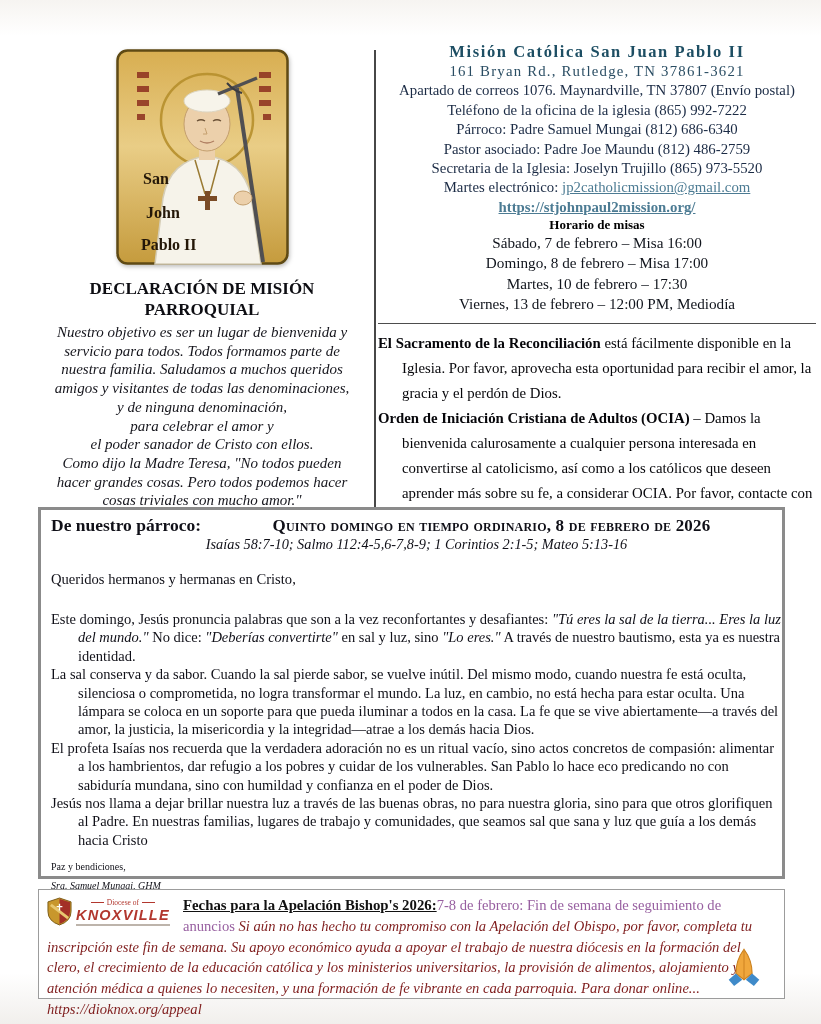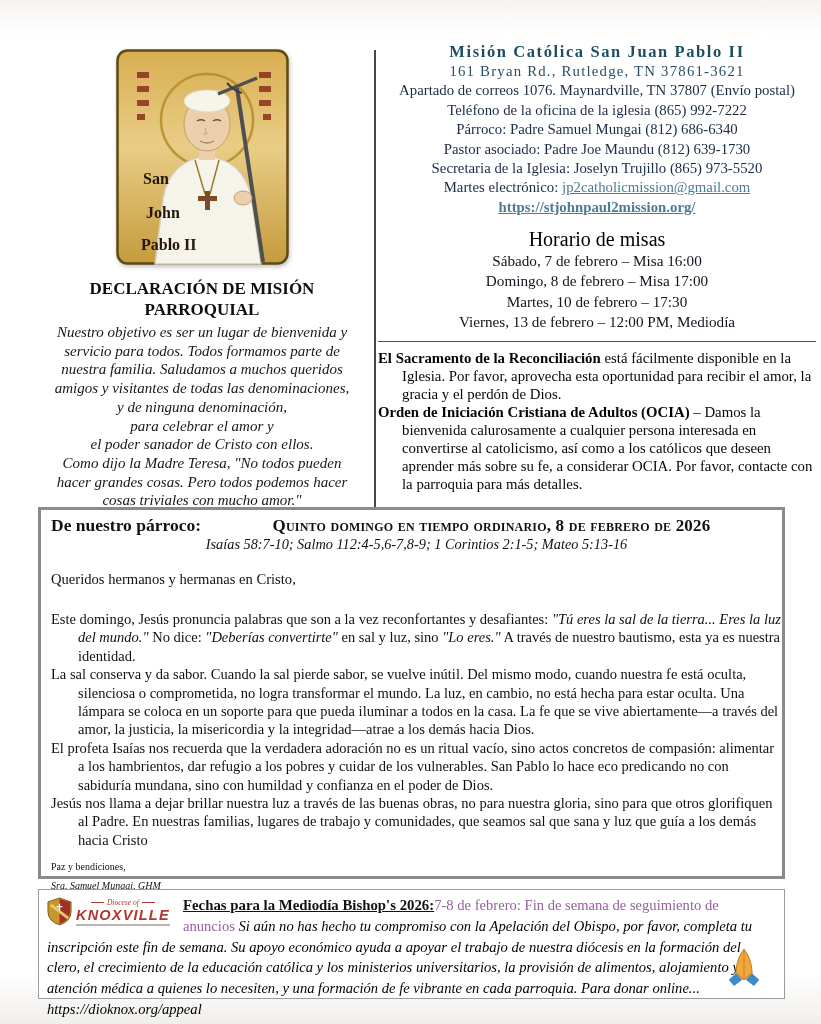--- a/index.html
+++ b/index.html
@@ -20,24 +20,24 @@
   
   .v-divider { position:absolute; left:374px; top:50px; width:1.5px; height:460px; background:#474747; }
 
   
   .top-right { position:absolute; left:378px; top:42px; width:438px; text-align:center; }
   .church-name { font-weight:bold; font-size:16.5px; letter-spacing:1.6px; color:#1d4e63; }
   .addr-sp { font-size:14.8px; line-height:19.4px; letter-spacing:1.2px; color:#2a4d63; }
   .addr { font-size:14.8px; line-height:19.4px; color:#1b2b45; }
   .link { color:#4c7b93; text-decoration:underline; cursor:pointer; }
   .website { font-weight:bold; }
-  .mass-title { font-weight:normal; font-size:20px; margin-top:11px; color:#000; }
+  .mass-title { font-weight:bold; font-size:13px; color:#000; }
   .mass-line { font-size:15.2px; line-height:20.2px; color:#10141c; }
   .right-divider { border-top:1.5px solid #4d4d4d; margin:9px 0 7px 0; }
-  .sacraments { text-align:left; font-size:14.8px; line-height:18px; color:#06060a; }
+  .sacraments { text-align:left; font-size:14.8px; line-height:25px; color:#06060a; }
   .sac-item { padding-left:24px; text-indent:-24px; }
   .sac-bold { font-weight:bold; }
 
   
   .letter-box {
     position:absolute; left:38px; top:507px; width:747px; height:372px;
     border:3px solid #8b8b8b; background:#fff; box-sizing:border-box;
     padding:5px 0 0 10px;
   }
   .letter-head { display:flex; align-items:baseline; }
@@ -51,27 +51,27 @@
   .closing { margin-top:9px; font-size:10px; line-height:18.5px; }
 
   
   .appeal-box {
     position:absolute; left:38px; top:889px; width:747px; height:110px;
     border:1.5px solid #9c9c9c; background:#fff; box-sizing:border-box;
     padding:5px 10px 0 8px;
   }
   .dok-logo { float:left; width:126px; margin:2px 10px 2px 0; display:flex; align-items:center; gap:4px; }
   .dok-text { border-bottom:2px solid #bdb4ab; padding-bottom:1px; }
-  .dok-top { color:#b2372e; font-size:7.5px; font-style:italic; display:flex; align-items:center; gap:3px; justify-content:center; }
+  .dok-top { color:#b2372e; font-size:7.5px; display:flex; align-items:center; gap:3px; justify-content:center; }
   .dok-dash { display:inline-block; width:13px; border-top:1px solid #b2372e; }
   .dok-city { color:#b2372e; font-weight:bold; font-size:14.5px; letter-spacing:1.2px; font-family:"Liberation Sans",sans-serif;font-style:italic; }
   .appeal-text { font-size:14.6px; line-height:20.8px; color:#975fa0; }
   .appeal-bold { font-weight:bold; text-decoration:underline; color:#111; font-size:14.8px; }
   .appeal-plain { color:#975fa0; }
-  .appeal-italic { font-style:italic; color:#000000; }
+  .appeal-italic { font-style:italic; color:#7f1d1d; }
   .hands { position:absolute; right:22px; bottom:7px; }
 </style>
 </head>
 <body>
 
 <div class="page">
 
   <div class="top-left">
     <div class="icon-wrap">
       <svg viewBox="0 0 175 218" width="175" height="218">
@@ -136,21 +136,21 @@
   </div>
 
   <div class="v-divider"></div>
 
   <div class="top-right">
     <div class="church-name">Misión Católica San Juan Pablo II</div>
     <div class="addr-sp">161 Bryan Rd., Rutledge, TN 37861-3621</div>
     <div class="addr">Apartado de correos 1076. Maynardville, TN 37807 (Envío postal)</div>
     <div class="addr">Teléfono de la oficina de la iglesia (865) 992-7222</div>
     <div class="addr">Párroco: Padre Samuel Mungai (812) 686-6340</div>
-    <div class="addr">Pastor asociado: Padre Joe Maundu (812) 639-1730</div>
+    <div class="addr">Pastor asociado: Padre Joe Maundu (812) 486-2759</div>
     <div class="addr">Secretaria de la Iglesia: Joselyn Trujillo (865) 973-5520</div>
     <div class="addr">
       <span>Martes electrónico: </span><a class="link">jp2catholicmission@gmail.com</a>
     </div>
     <div class="addr">
       <a class="link website">https://stjohnpaul2mission.org/</a>
     </div>
 
     <div class="mass-title">Horario de misas</div>
     <div class="mass-line">Sábado, 7 de febrero – Misa 16:00</div>
@@ -202,21 +202,21 @@
       <div class="dok-text">
         <div class="dok-top">
           <span class="dok-dash"></span>
             <span>Diocese of</span>
             <span class="dok-dash"></span>
         </div>
         <div class="dok-city">KNOXVILLE</div>
       </div>
     </div>
     <div class="appeal-text">
-      <span class="appeal-bold">Fechas para la Mediodía Bishop's 2026:</span><span class="appeal-plain">7-8 de febrero: Fin de semana de seguimiento de anuncios</span>
+      <span class="appeal-bold">Fechas para la Apelación Bishop's 2026:</span><span class="appeal-plain">7-8 de febrero: Fin de semana de seguimiento de anuncios</span>
       <span class="appeal-italic">Si aún no has hecho tu compromiso con la Apelación del Obispo, por favor, completa tu inscripción este fin de semana. Su apoyo económico ayuda a apoyar el trabajo de nuestra diócesis en la formación del clero, el crecimiento de la educación católica y los ministerios universitarios, la provisión de alimentos, alojamiento y atención médica a quienes lo necesiten, y una formación de fe vibrante en cada parroquia.  Para donar online... </span><span class="appeal-italic">https://dioknox.org/appeal</span>
     </div>
     <svg class="hands" viewBox="0 0 40 48" width="36" height="44">
       <path d="M20 2 C14 10 11 20 11 29 L20 36 L29 29 C29 20 26 10 20 2 Z" fill="#f0a73c" stroke="#c97f1d" stroke-width="1.2"></path>
       <path d="M20 4 L20 35" stroke="#c97f1d" stroke-width="1"></path>
       <path d="M11 29 L3 36 L9 43 L18 36 Z" fill="#3f8ac9"></path>
       <path d="M29 29 L37 36 L31 43 L22 36 Z" fill="#3f8ac9"></path>
     </svg>
   </div>
 

